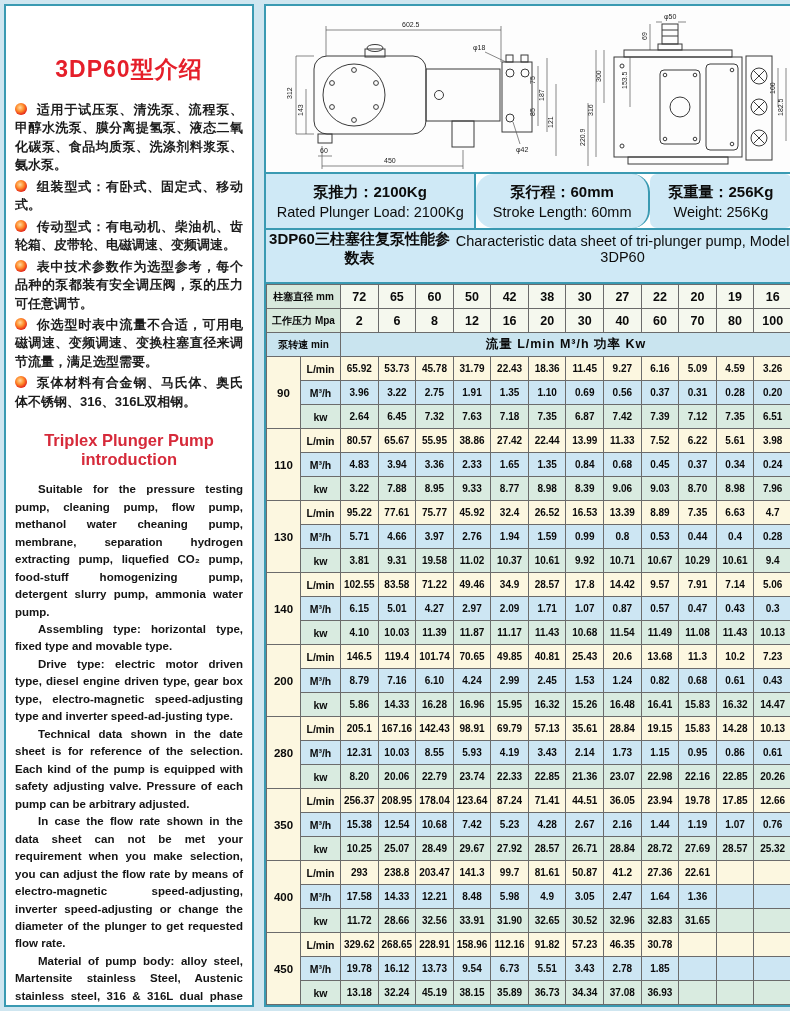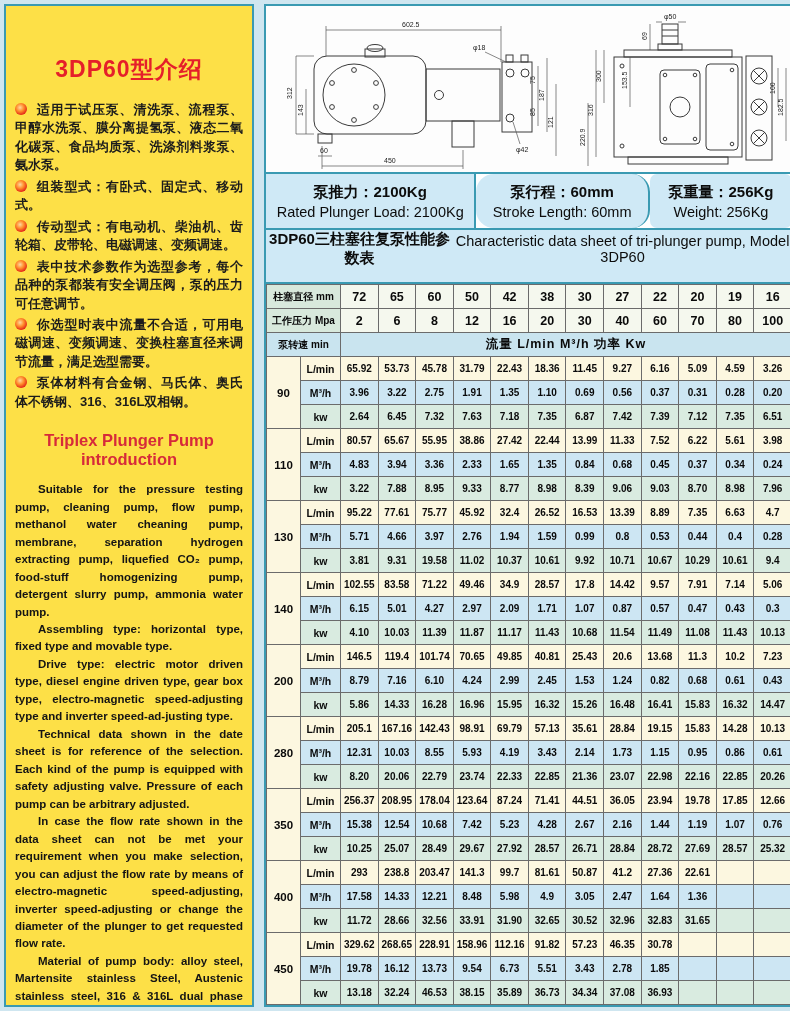--- a/index.html
+++ b/index.html
@@ -8,21 +8,21 @@
     font-family:"Liberation Sans","DejaVu Sans",sans-serif;
     background:#cfe6f0;
     position:relative;
     overflow:hidden;
   }
   .page { position:absolute; inset:0; }
 
   
   .sidebar {
     position:absolute; left:4px; top:4px; width:250px; height:1003px;
-    background:#fde047; border:2px solid #3a9ab2;
+    background:#ffffff; border:2px solid #3a9ab2;
     padding:10px 9px 6px 9px; overflow:hidden;
   }
   .sb-title {
     text-align:center; color:#e51f2a; font-weight:bold;
     font-size:23px; letter-spacing:1px; margin:38px 0 16px 0;
   }
   .bullet-item {
     font-size:13px; line-height:1.42; font-weight:bold; color:#1c1c1c;
     text-align:justify; margin:3px 0;
   }
@@ -691,21 +691,21 @@
               <td class="val">2.78</td>
               <td class="val">1.85</td>
               <td class="val"></td>
               <td class="val"></td>
               <td class="val"></td>
             </tr>
             <tr class="k-row">
               <td class="unit">kw</td>
               <td class="val">13.18</td>
               <td class="val">32.24</td>
-              <td class="val">46.53</td>
+              <td class="val">45.19</td>
               <td class="val">38.15</td>
               <td class="val">35.89</td>
               <td class="val">36.73</td>
               <td class="val">34.34</td>
               <td class="val">37.08</td>
               <td class="val">36.93</td>
               <td class="val"></td>
               <td class="val"></td>
               <td class="val"></td>
             </tr>

